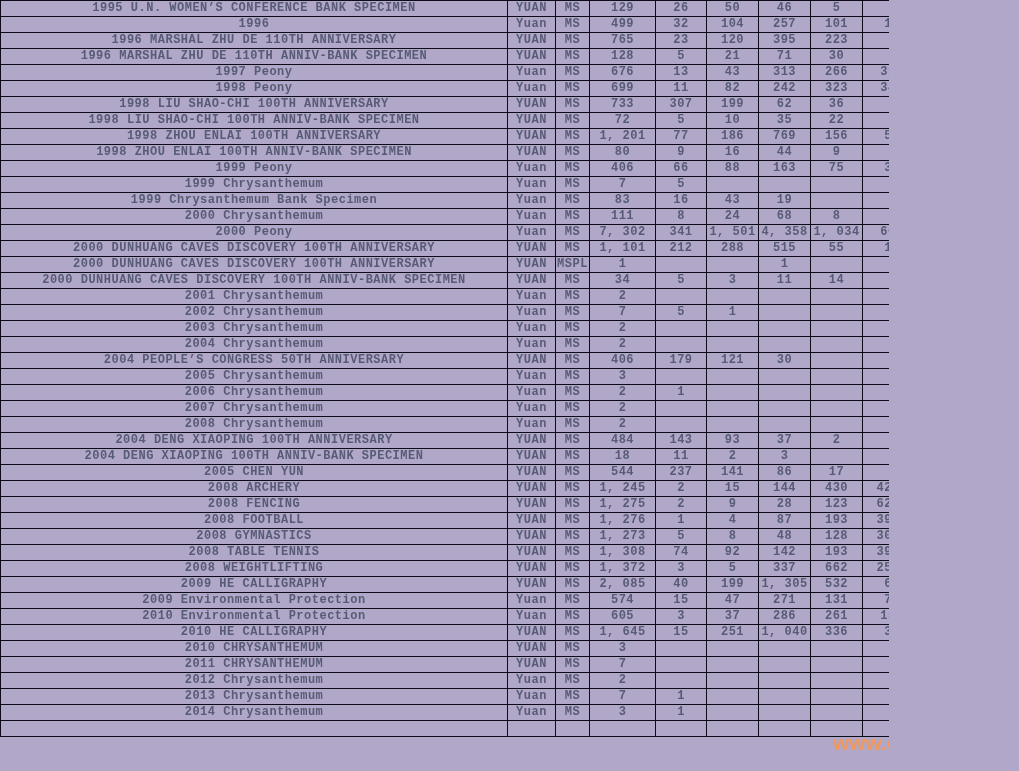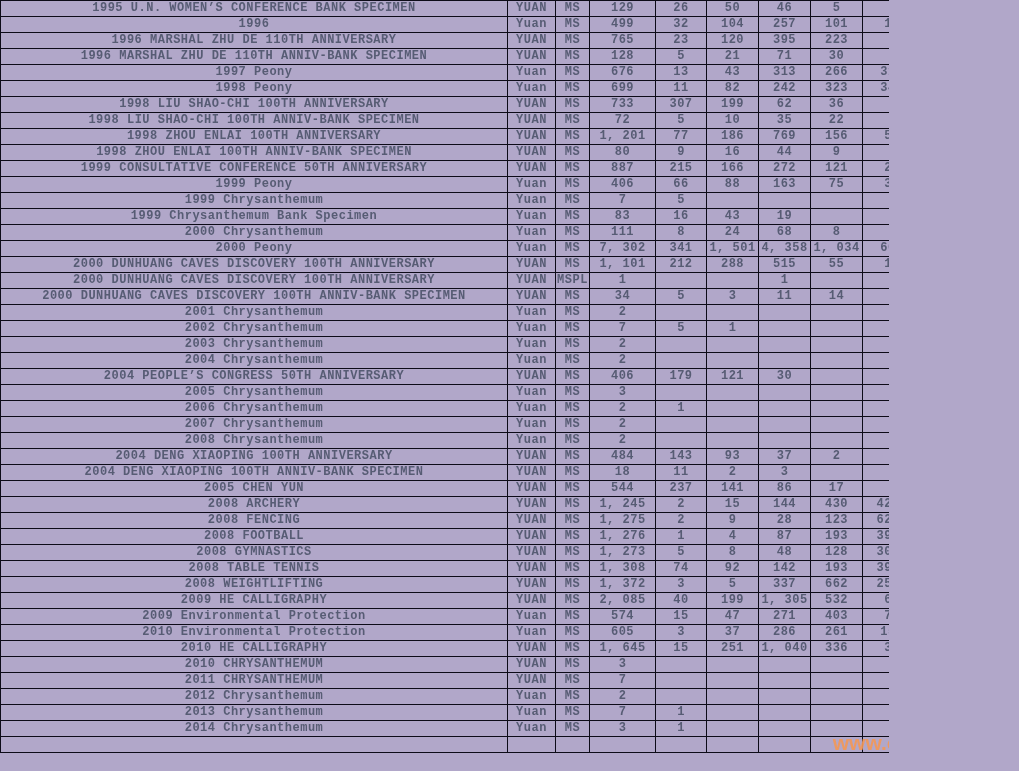--- a/index.html
+++ b/index.html
@@ -200,33 +200,20 @@
           <td>80</td>
           <td>9</td>
           <td>16</td>
           <td>44</td>
           <td>9</td>
           <td></td>
           <td></td>
           <td></td>
         </tr>
         <tr>
-          <td>1999 CONSULTATIVE CONFERENCE 50TH ANNIVERSARY</td>
-          <td>YUAN</td>
-          <td>MS</td>
-          <td>887</td>
-          <td>215</td>
-          <td>166</td>
-          <td>272</td>
-          <td>121</td>
-          <td>2</td>
-          <td></td>
-          <td></td>
-        </tr>
-        <tr>
           <td>1999 Peony</td>
           <td>Yuan</td>
           <td>MS</td>
           <td>406</td>
           <td>66</td>
           <td>88</td>
           <td>163</td>
           <td>75</td>
           <td>3</td>
           <td></td>
@@ -571,21 +558,21 @@
           <td></td>
         </tr>
         <tr>
           <td>2009 Environmental Protection</td>
           <td>Yuan</td>
           <td>MS</td>
           <td>574</td>
           <td>15</td>
           <td>47</td>
           <td>271</td>
-          <td>403</td>
+          <td>131</td>
           <td>7</td>
           <td>1</td>
           <td></td>
         </tr>
         <tr>
           <td>2010 Environmental Protection</td>
           <td>Yuan</td>
           <td>MS</td>
           <td>605</td>
           <td>3</td>

